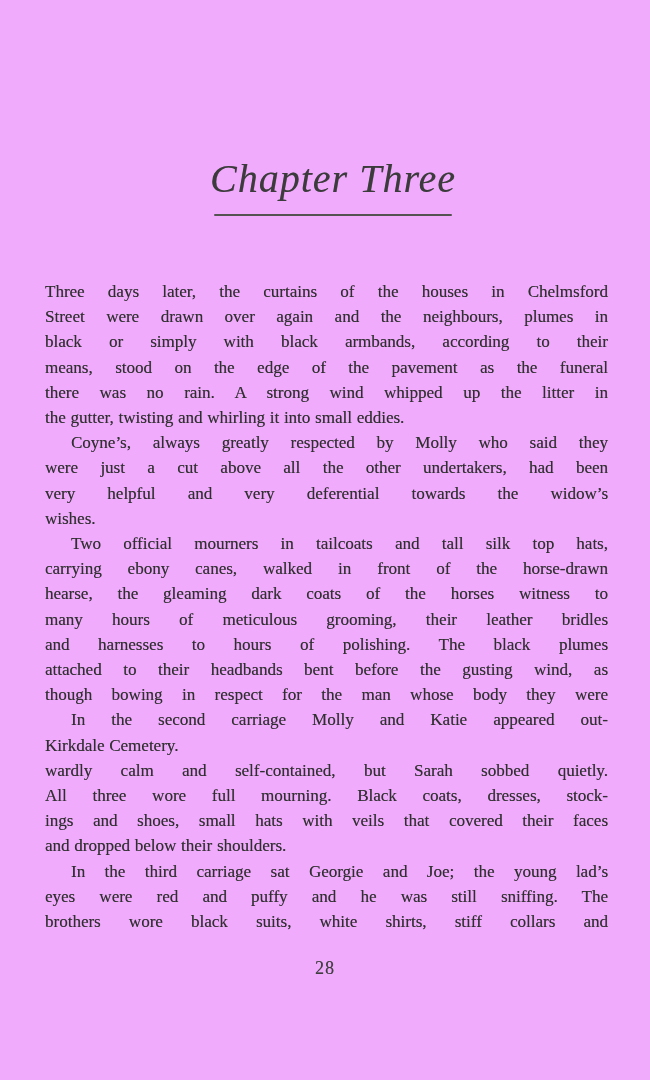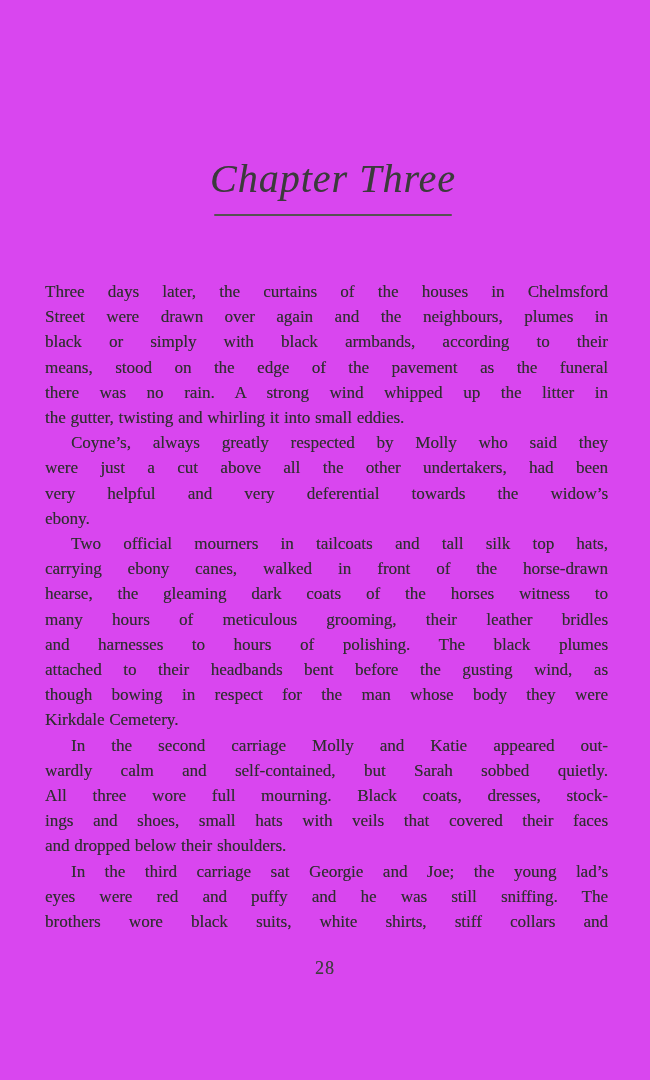--- a/index.html
+++ b/index.html
@@ -5,21 +5,21 @@
   html, body {
     margin: 0;
     padding: 0;
     background: #e8e8e6;
   }
   .page {
     position: relative;
     width: 650px;
     height: 1080px;
     margin: 0 auto;
-    background: #d946ef;
+    background: #f0abfc;
     font-family: "Liberation Serif", "DejaVu Serif", serif;
     color: #2f2f2f;
     overflow: hidden;
     box-sizing: border-box;
   }
   .chapter-heading {
     margin: 0;
     padding-top: 156px;
     position: relative;
     left: 8px;
@@ -79,30 +79,30 @@
   <section class="body-text" id="body-text">
       <div class="line stretch">Three days later, the curtains of the houses in Chelmsford</div>
       <div class="line stretch">Street were drawn over again and the neighbours, plumes in</div>
       <div class="line stretch">black or simply with black armbands, according to their</div>
       <div class="line stretch">means, stood on the edge of the pavement as the funeral</div>
       <div class="line stretch">there was no rain. A strong wind whipped up the litter in</div>
       <div class="line">the gutter, twisting and whirling it into small eddies.</div>
       <div class="line indent stretch">Coyne’s, always greatly respected by Molly who said they</div>
       <div class="line stretch">were just a cut above all the other undertakers, had been</div>
       <div class="line stretch">very helpful and very deferential towards the widow’s</div>
-      <div class="line">ebony.</div>
+      <div class="line">wishes.</div>
       <div class="line indent stretch">Two official mourners in tailcoats and tall silk top hats,</div>
       <div class="line stretch">carrying ebony canes, walked in front of the horse-drawn</div>
       <div class="line stretch">hearse, the gleaming dark coats of the horses witness to</div>
       <div class="line stretch">many hours of meticulous grooming, their leather bridles</div>
       <div class="line stretch">and harnesses to hours of polishing. The black plumes</div>
       <div class="line stretch">attached to their headbands bent before the gusting wind, as</div>
       <div class="line stretch">though bowing in respect for the man whose body they were</div>
+      <div class="line indent stretch">In the second carriage Molly and Katie appeared out-</div>
       <div class="line">Kirkdale Cemetery.</div>
-      <div class="line indent stretch">In the second carriage Molly and Katie appeared out-</div>
       <div class="line stretch">wardly calm and self-contained, but Sarah sobbed quietly.</div>
       <div class="line stretch">All three wore full mourning. Black coats, dresses, stock-</div>
       <div class="line stretch">ings and shoes, small hats with veils that covered their faces</div>
       <div class="line">and dropped below their shoulders.</div>
       <div class="line indent stretch">In the third carriage sat Georgie and Joe; the young lad’s</div>
       <div class="line stretch">eyes were red and puffy and he was still sniffing. The</div>
       <div class="line stretch">brothers wore black suits, white shirts, stiff collars and</div>
     </section>
   <footer class="page-footer">
     <span class="page-number">28</span>

